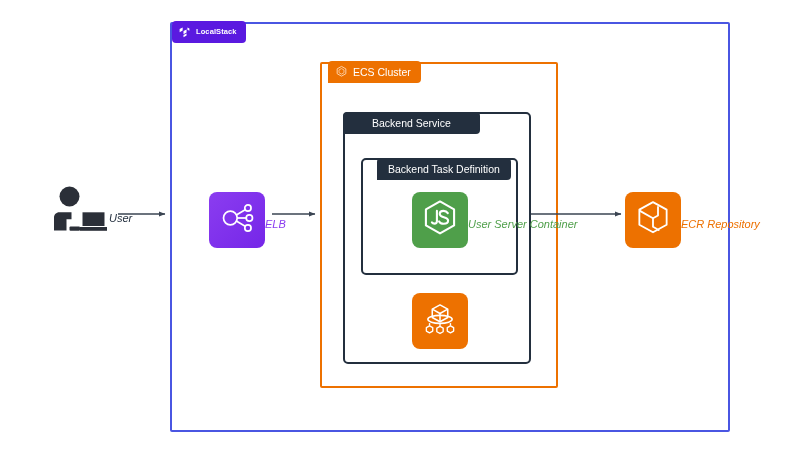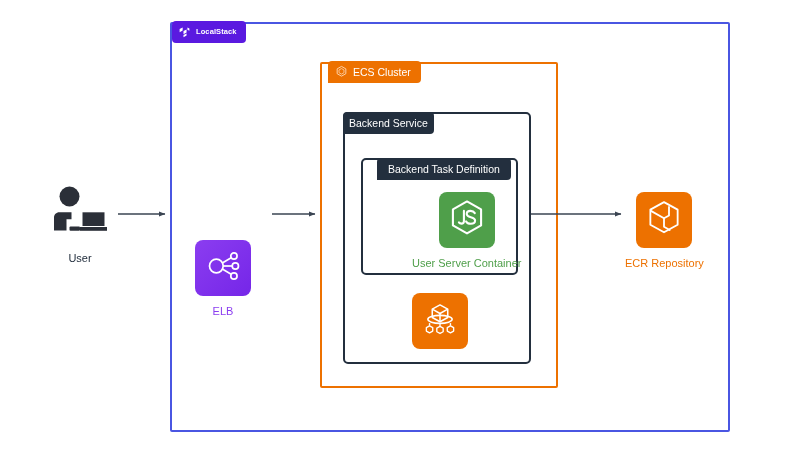--- a/index.html
+++ b/index.html
@@ -89,21 +89,21 @@
     background: #ed7100;
     border-radius: 4px 4px 4px 0;
     color: #ffffff;
     font-size: 10.5px;
     margin-left: 8px;
   }
   .badge-service {
     left: 343px;
     top: 112px;
     height: 22px;
-    padding: 0 6px;
+    padding: 0 29px;
     background: #232f3e;
     border-radius: 4px 4px 4px 0;
     color: #ffffff;
     font-size: 10.5px;
   }
   .badge-taskdef {
     left: 377px;
     top: 158px;
     height: 22px;
     padding: 0 11px;
@@ -114,42 +114,42 @@
   }
   .badge-icon {
     display: block;
     flex: 0 0 auto;
   }
 
   
   .node {
     position: absolute;
     display: flex;
-    flex-direction: column;
     align-items: center;
+    font-style: italic;
   }
   .node-tile {
     width: 56px;
     height: 56px;
     border-radius: 8px;
     display: flex;
     align-items: center;
     justify-content: center;
   }
   .node-label {
     margin-top: 9px;
     font-size: 11px;
     line-height: 1.1;
     text-align: center;
     white-space: nowrap;
   }
 
   .node-user   { left: 51px;  top: 185px; }
   .node-user .node-label { color: #232f3e; margin-top: 11px; }
-  .node-elb    { left: 195px; top: 192px; margin-top: 48px; }
+  .node-elb    { left: 209px; top: 192px; }
   .node-elb .node-tile { background: linear-gradient(135deg, #8b3df0 0%, #7526e8 100%); }
   .node-elb .node-label { color: #8b3df0; }
   .node-node   { left: 412px; top: 192px; }
   .node-node .node-tile { background: #4f9f4a; }
   .node-node .node-label { color: #4f9f4a; }
   .node-ecr    { left: 625px; top: 192px; }
   .node-ecr .node-tile { background: #ed7100; }
   .node-ecr .node-label { color: #ed7100; }
   .node-task   { left: 412px; top: 293px; }
   .node-task .node-tile { background: #ed7100; }

